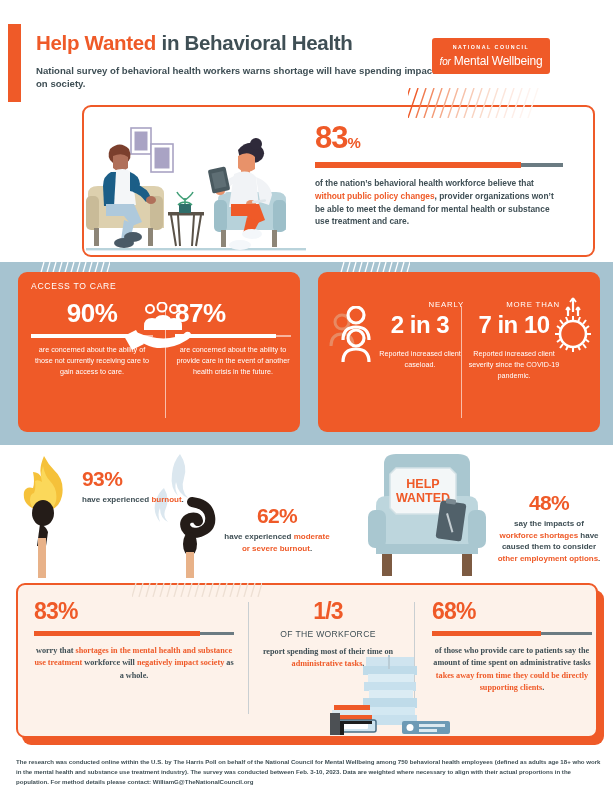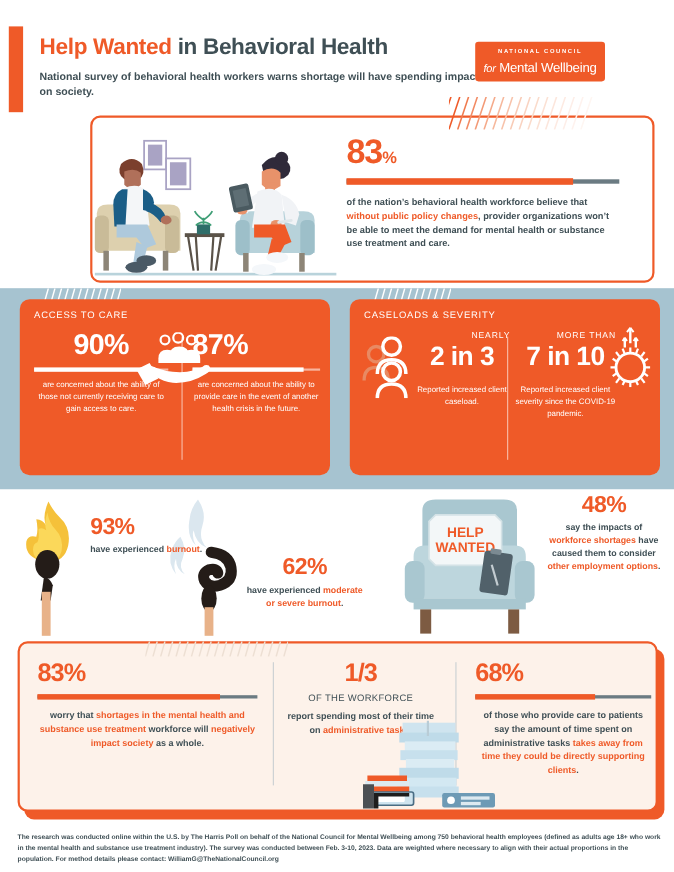--- a/index.html
+++ b/index.html
@@ -88,21 +88,21 @@
   .wbar .wfill { position: absolute; left:0; top:-1px; height: 4px; background: #fff; }
   .wcap { margin-top: 8px; font-size: 7.2px; line-height: 1.5; text-align: center; }
 
   .eyebrow { font-size: 7.8px; letter-spacing: 0.8px; text-align: right; }
   .ratio { font-size: 24px; font-weight: bold; letter-spacing: -0.5px; text-align: center; line-height: 1.05; }
 
   
   .mid { position: absolute; left: 0; top: 445px; width: 613px; height: 140px; background: #ffffff; }
   .stat93 { position: absolute; left: 82px; top: 468px; width: 115px; }
   .stat62 { position: absolute; left: 222px; top: 505px; width: 110px; text-align: center; }
-  .stat48 { position: absolute; left: 495px; top: 448px; width: 108px; text-align: center; }
+  .stat48 { position: absolute; left: 495px; top: 492px; width: 108px; text-align: center; }
   .mnum { font-size: 21px; font-weight: bold; color: #ef5a28; line-height: 1; letter-spacing: -0.6px; }
   .mcap { margin-top: 5px; font-size: 8px; font-weight: bold; line-height: 1.45; color: #3f4f55; }
   .mcap .or { color: #ef5a28; }
 
   
   .card-bot {
     position: absolute; left: 16px; top: 583px; width: 582px; height: 155px;
     background: #fdf2ea; border: 2px solid #ef5a28; border-radius: 9px;
   }
   .card-bot-shadow {
@@ -110,21 +110,21 @@
     background: #ef5a28; border-radius: 9px; z-index: -1;
   }
   .hatch-bot { position: absolute; left: 132px; top: 583px; width: 130px; height: 14px; overflow: hidden; }
   .bcol { position: absolute; top: 600px; }
   .b1 { left: 34px; width: 200px; }
   .b2 { left: 258px; width: 140px; text-align: center; }
   .b3 { left: 432px; width: 160px; }
   .bnum { font-size: 23px; font-weight: bold; color: #ef5a28; line-height: 1; letter-spacing: -0.8px; }
   .bbar { margin-top: 9px; height: 3px; background: #6b7b82; position: relative; }
   .bbar .bfill { position: absolute; left:0; top:-1px; height: 5px; background: #ef5a28; }
-  .bcap { margin-top: 10px; font-size: 8.2px; font-weight: bold; line-height: 1.52; color: #3f4f55; text-align: center; }
+  .bcap { margin-top: 10px; font-size: 8.2px; font-weight: bold; line-height: 1.52; color: #3f4f55; text-align: center; font-family: Liberation Serif, serif; }
   .bcap .or { color: #ef5a28; }
   .bsub { margin-top: 6px; font-size: 8.6px; letter-spacing: 0.3px; color: #3f4f55; font-weight: normal; }
   .vsep { position: absolute; top: 602px; width: 1px; height: 112px; background: #c9cfd2; }
   .vsep.v1 { left: 248px; }
   .vsep.v2 { left: 414px; }
 
   .papers { position: absolute; left: 330px; top: 655px; width: 120px; height: 83px; }
 
   
   .footer {
@@ -320,21 +320,20 @@
     <div class="half" style="left:157px; width:116px;">
       <div class="wnum" style="">87%</div>
       <div class="wbar">
           <div class="wfill" style="width:87%"></div>
         </div>
       <div class="wcap">are concerned about the ability to provide care in the event of another health crisis in the future.</div>
     </div>
   </div>
 
   <div class="ocard right">
-    <div class="ocard-head">CASELOADS &amp; SEVERITY</div>
     <div class="split"></div>
 
     <div style="position:absolute; left:8px; top:34px;">
       <svg width="56" height="56" viewBox="0 0 56 56">
         <circle cx="16" cy="16" r="7" fill="none" stroke="#e88a63" stroke-width="3"></circle>
         <path d="M5 40 q0-12 11-12 q11 0 11 12" fill="none" stroke="#e88a63" stroke-width="3"></path>
         <circle cx="30" cy="9" r="8" fill="none" stroke="#fff" stroke-width="3.2"></circle>
         <path d="M17 34 q0-13 13-13 q13 0 13 13" fill="none" stroke="#fff" stroke-width="3.2"></path>
         <circle cx="30" cy="32" r="8" fill="none" stroke="#fff" stroke-width="3.2"></circle>
         <path d="M17 56 q0-13 13-13 q13 0 13 13" fill="none" stroke="#fff" stroke-width="3.2"></path>

